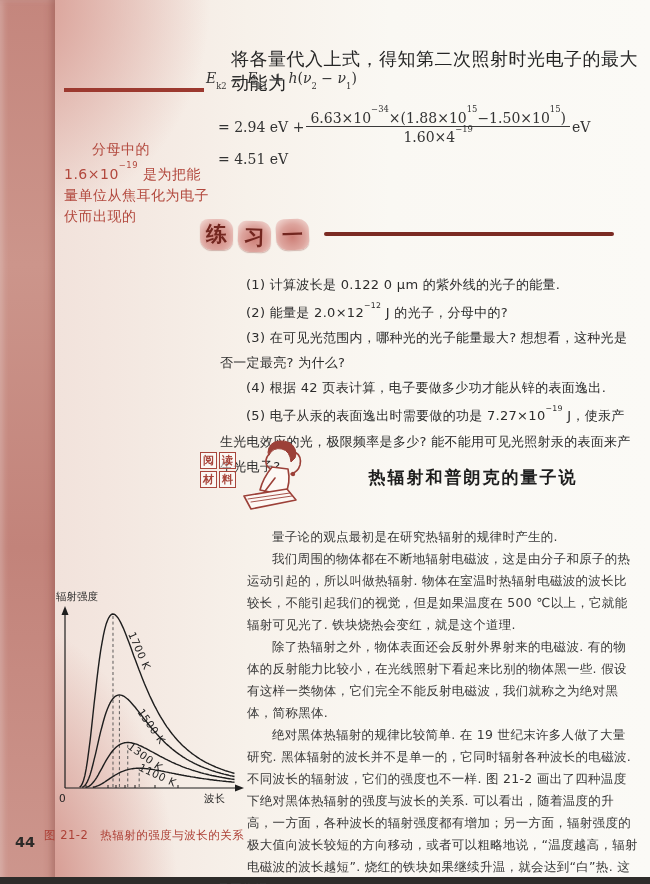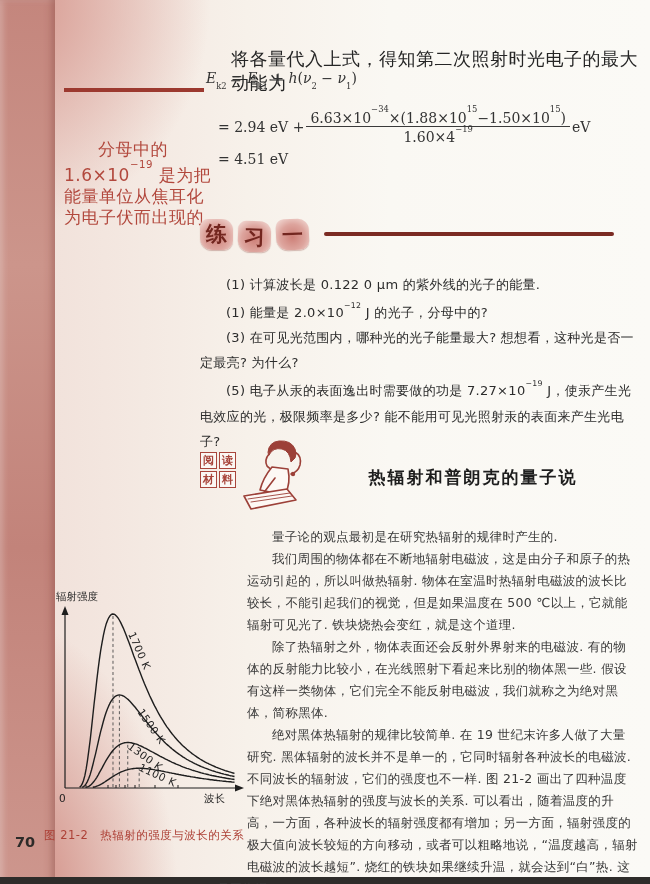--- a/index.html
+++ b/index.html
@@ -29,36 +29,36 @@
   .frac { display:inline-block; text-align:center; vertical-align:middle; margin:0 2px; }
   .frac .num { display:block; padding:0 4px 1px 4px; border-bottom:1.2px solid #3a3a3a; }
   .frac .den { display:inline-block; padding-top:1px; }
   .eq-line3 { margin:6px 0 0 12px; }
   sup { font-size:0.6em; position:relative; top:-0.55em; }
   sub { font-size:0.6em; position:relative; top:0.32em; }
 
   
   .margin-note { position:absolute; left:64px; top:88px; width:148px; }
   .note-rule { width:140px; height:4px; background:#9c392f; margin-bottom:10px; }
-  .note-text { color:#b2483d; font-size:17px; line-height:21px; text-indent:2em; letter-spacing:.5px;margin-top:47px; }
+  .note-text { color:#b2483d; font-size:14px; line-height:21px; text-indent:2em; letter-spacing:.5px;margin-top:47px; }
 
   
   .exercise { position:absolute; left:200px; top:211px; width:436px; }
   .ex-header { display:flex; align-items:center; height:46px; }
   .ex-block {
     width:33px; height:31px; margin-right:5px; display:flex; align-items:center; justify-content:center;
     font-size:21px; font-weight:bold; color:#73261f;
     background:radial-gradient(circle at 50% 58%, #cd7f77 0%, #dda49d 52%, #f4ded9 96%);
     border-radius:8px 11px 9px 12px; box-shadow:0 1px 1px rgba(120,40,30,.3);
   }
   .ex-block:nth-child(2){ transform:rotate(1.5deg) translateY(2px); }
   .ex-block:nth-child(3){ transform:rotate(-2deg); }
   .ex-rule { flex:1; height:4px; background:#7b2b23; margin-left:10px; margin-right:22px; border-radius:2px; }
   .ex-questions { margin-top:15px; font-size:13px; line-height:25px; color:#2c2c2c; }
-  .ex-questions p { text-indent:2em; letter-spacing:.3px; }
+  .ex-questions p { text-indent:2em; letter-spacing:.3px;margin-left:20px; }
 
   
   .reading { position:absolute; left:200px; top:436px; width:438px; }
   .reading-header { display:flex; }
   .badge { width:108px; height:84px; display:flex; position:relative; }
   .badge-grid { display:grid; grid-template-columns:17px 17px; grid-auto-rows:17px; gap:2px; margin-top:16px; }
   .badge-grid span {
     border:1px solid #a8453b; color:#a8453b; font-size:11px; line-height:15px; text-align:center; font-weight:bold;
     background:rgba(255,255,255,.5);
   }
@@ -71,21 +71,21 @@
   
   .chart-figure { position:absolute; left:44px; top:584px; width:206px; }
   .fig-caption { color:#ad4036; font-size:11.5px; margin-top:10px; text-align:left; white-space:nowrap; letter-spacing:.5px; }
 </style>
 </head>
 <body>
 
 <div class="page">
   <div class="spine-strip"></div>
   <div class="bottom-edge"></div>
-  <div class="page-number">70</div>
+  <div class="page-number">44</div>
 
   <div class="solution-intro">将各量代入上式，得知第二次照射时光电子的最大动能为</div>
   <div class="equation">
     <div class="eq-line1"><i>E</i><sub>k2</sub><span> = </span><i>E</i><sub>k1</sub><span> + </span><i>h</i><span>(</span><i>ν</i><sub>2</sub><span> − </span><i>ν</i><sub>1</sub><span>)</span></div>
     <div class="eq-line2">
       <span>= 2.94 eV +</span>
       <span class="frac">
         <span class="num"><span>6.63×10</span><sup>−34</sup><span>×(1.88×10</span><sup>15</sup><span>−1.50×10</span><sup>15</sup><span>)</span></span>
         <span class="den"><span>1.60×4</span><sup>−19</sup></span>
       </span>
@@ -101,22 +101,23 @@
 
   <div class="exercise">
     <div class="ex-header">
       <span class="ex-block">练</span>
       <span class="ex-block">习</span>
       <span class="ex-block">一</span>
       <span class="ex-rule"></span>
     </div>
     <div class="ex-questions">
       <p><span>(1) 计算波长是 0.122 0 μm 的紫外线的光子的能量.</span></p>
-      <p><span>(1) 能量是 2.0×10</span><sup>−12</sup><span> J 的光子，分母中的?</span></p>
+      <p><span>(2) 能量是 2.0×12</span><sup>−12</sup><span> J 的光子，分母中的?</span></p>
       <p><span>(3) 在可见光范围内，哪种光的光子能量最大? 想想看，这种光是否一定最亮? 为什么?</span></p>
+      <p><span>(4) 根据 42 页表计算，电子要做多少功才能从锌的表面逸出.</span></p>
       <p><span>(5) 电子从汞的表面逸出时需要做的功是 7.27×10</span><sup>−19</sup><span> J，使汞产生光电效应的光，极限频率是多少? 能不能用可见光照射汞的表面来产生光电子?</span></p>
     </div>
   </div>
 
   <div class="reading">
     <div class="reading-header">
       <div class="badge">
         <div class="badge-grid">
           <span>阅</span>
           <span>读</span>

